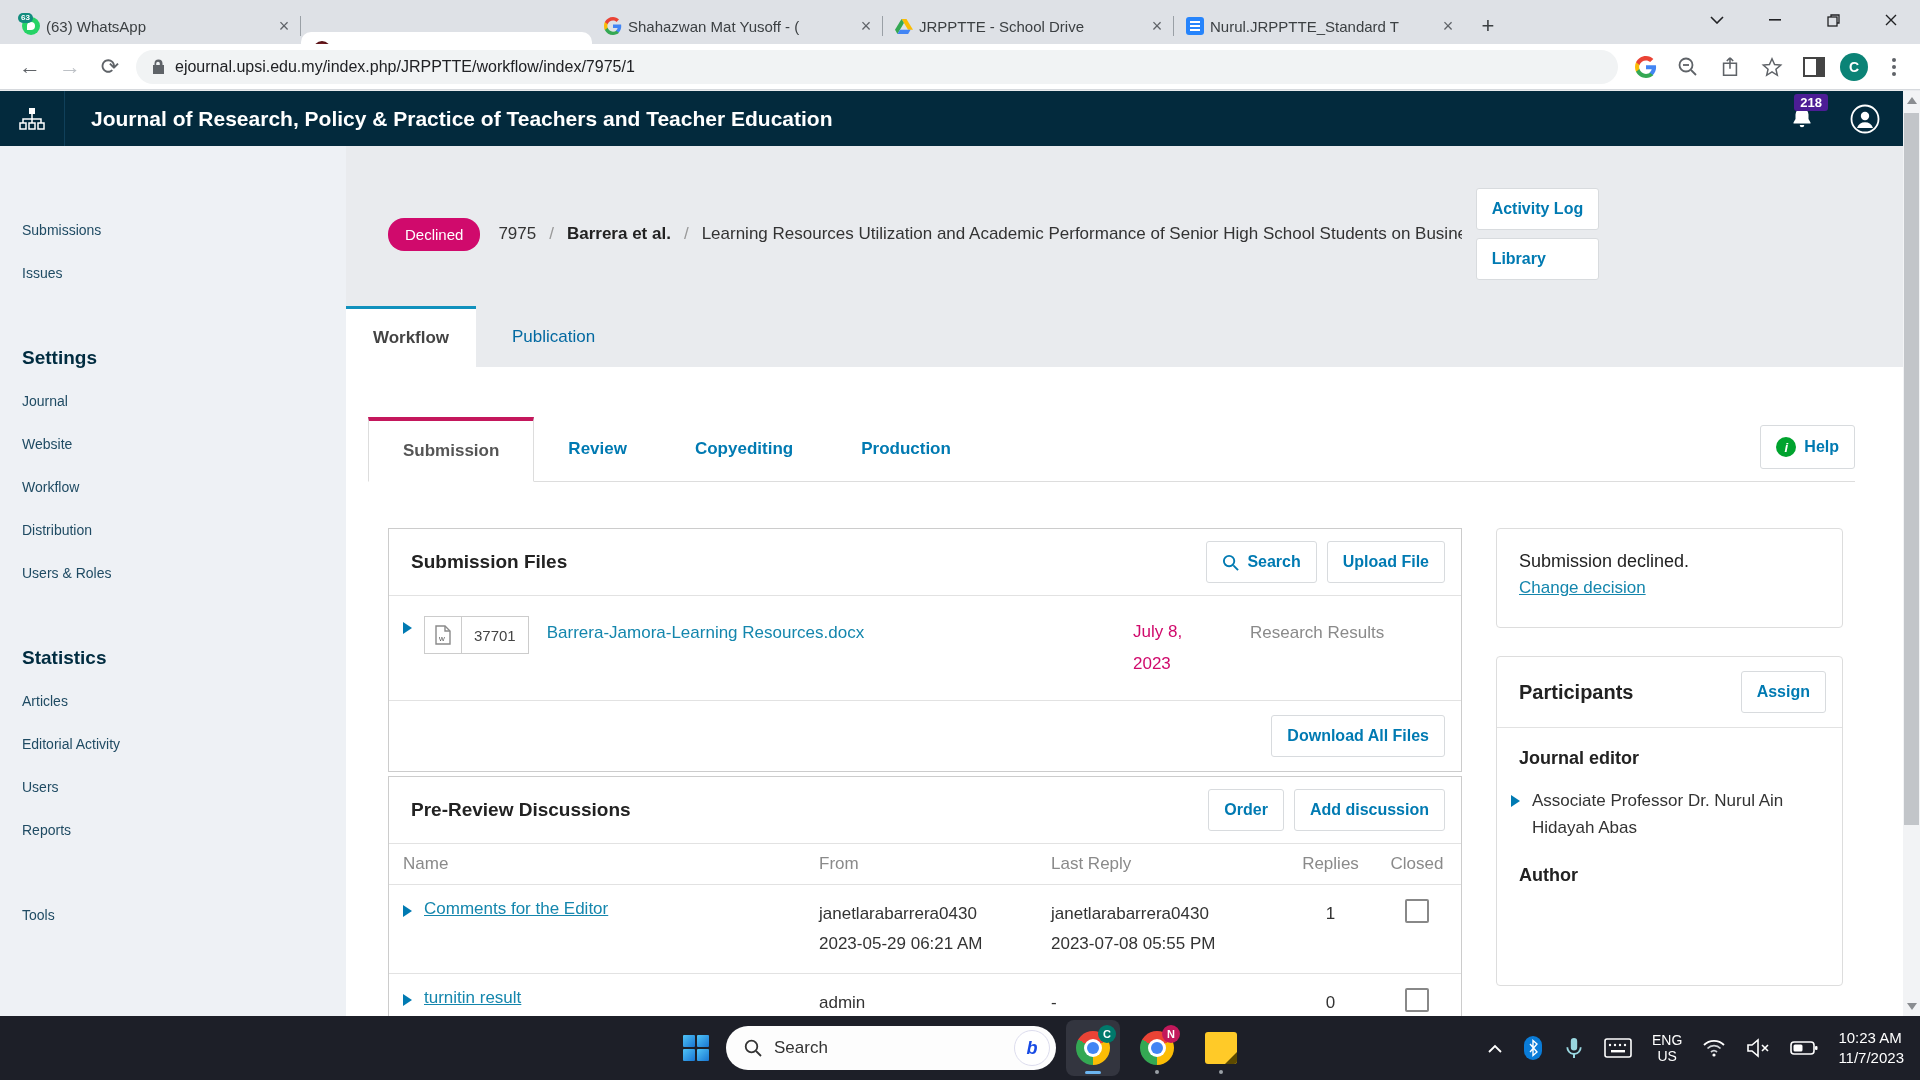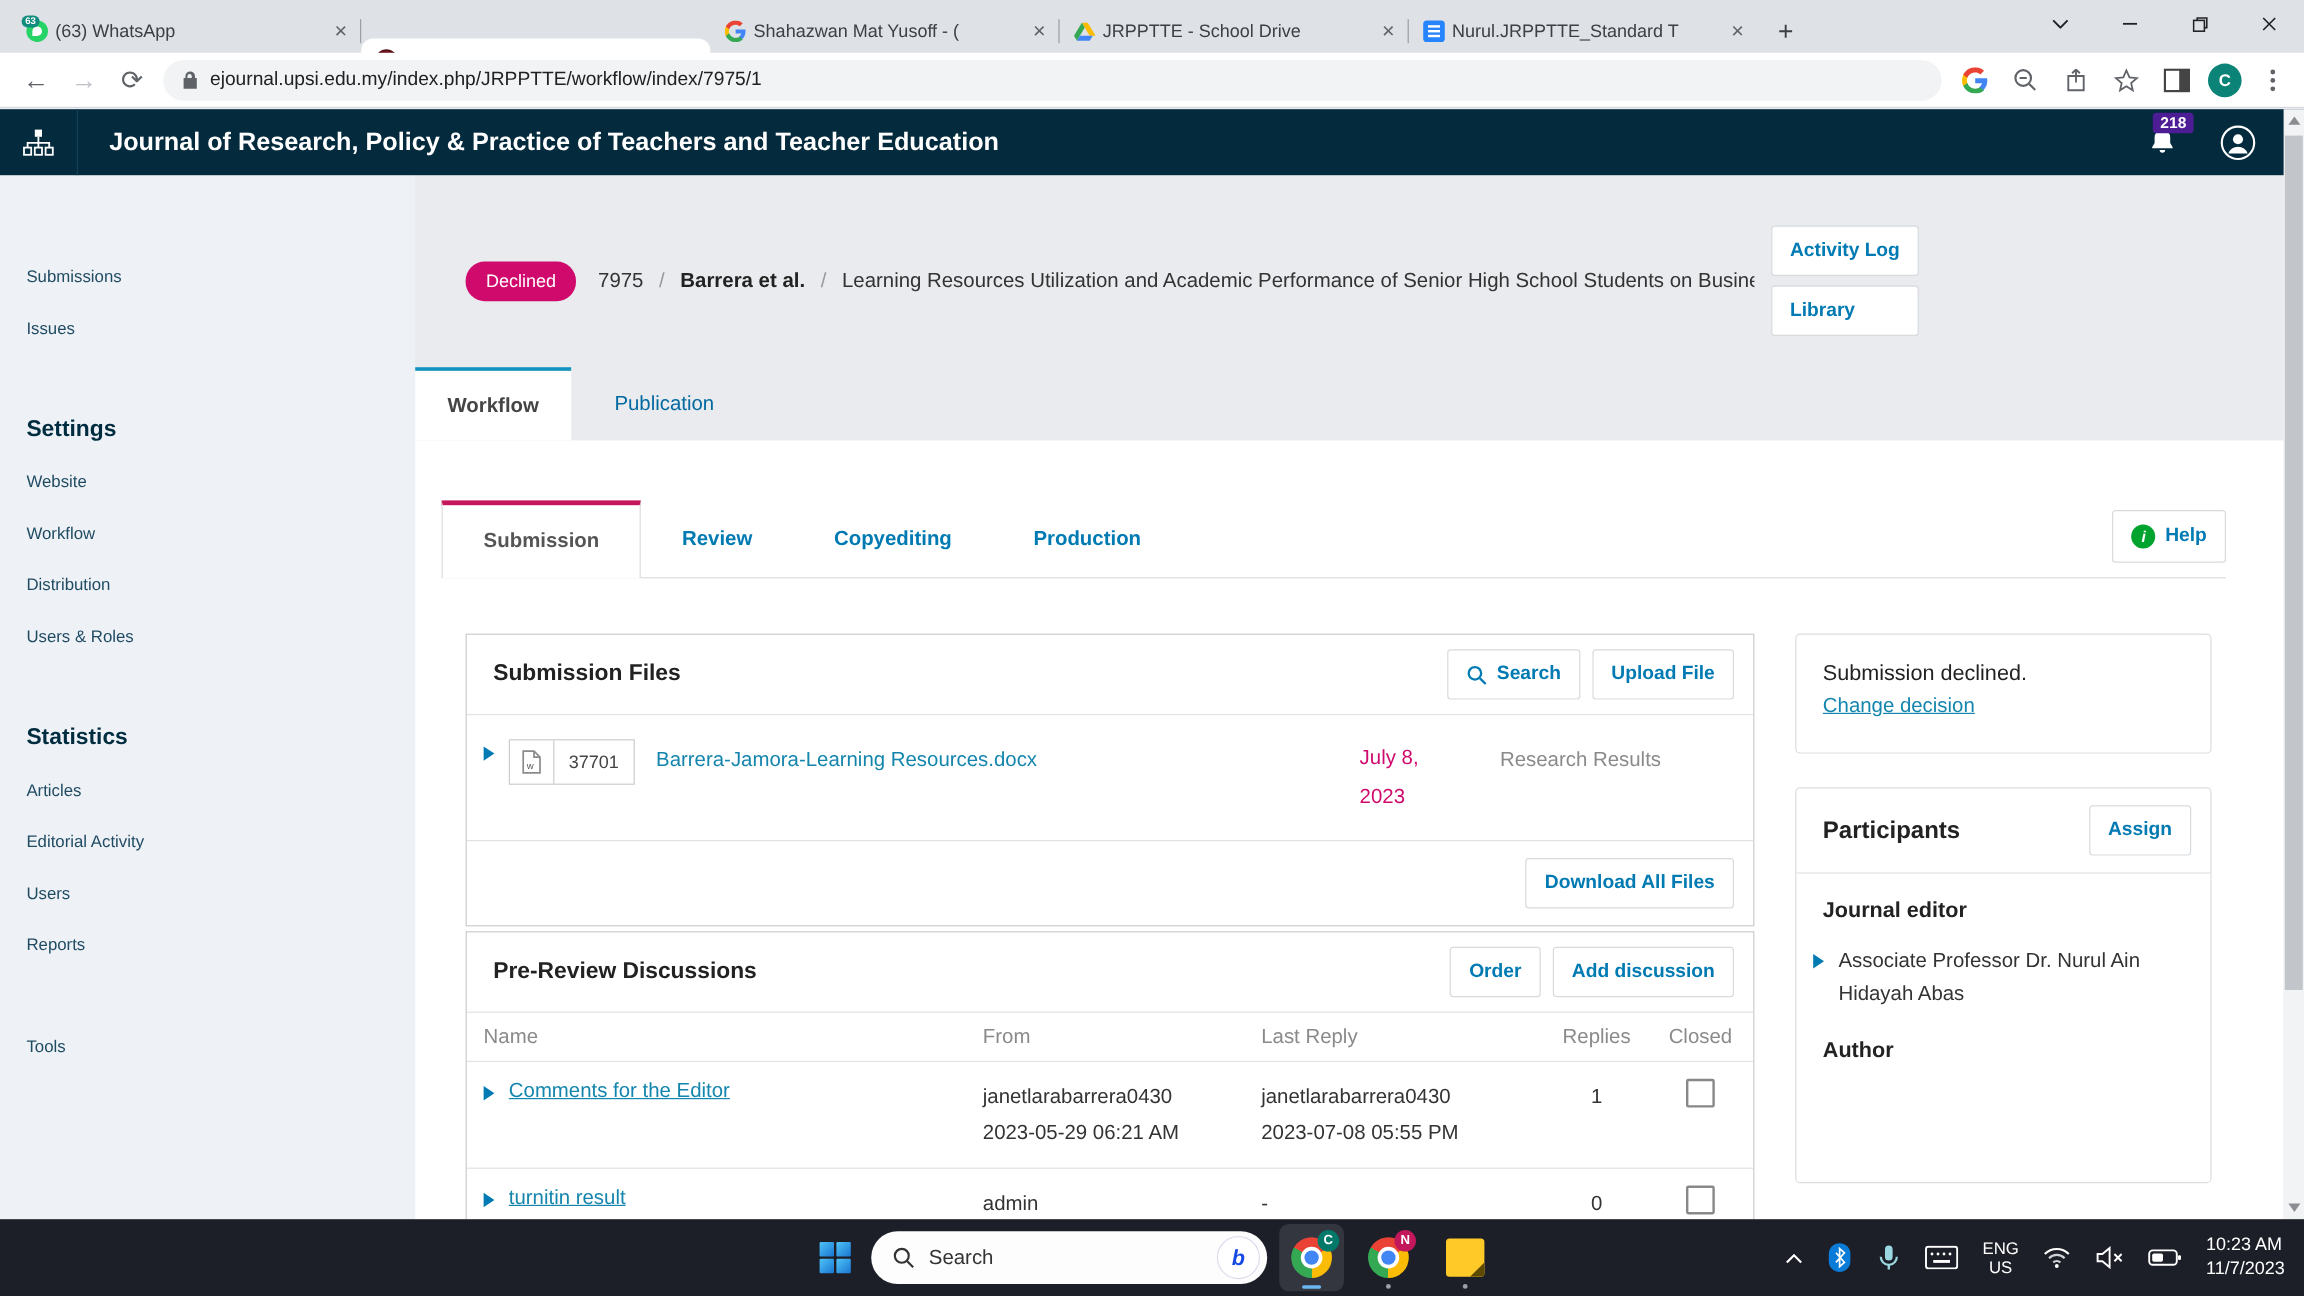--- a/index.html
+++ b/index.html
@@ -335,20 +335,21 @@
     </div>
   </div>
 
   <div class="sidebar">
     <div class="sb-group">
       <div class="sb-item">Submissions</div>
       <div class="sb-item">Issues</div>
     </div>
     <div class="sb-group">
       <div class="sb-head">Settings</div>
+      <div class="sb-item">Journal</div>
       <div class="sb-item">Website</div>
       <div class="sb-item">Workflow</div>
       <div class="sb-item">Distribution</div>
       <div class="sb-item">Users &amp; Roles</div>
     </div>
     <div class="sb-group">
       <div class="sb-head">Statistics</div>
       <div class="sb-item">Articles</div>
       <div class="sb-item">Editorial Activity</div>
       <div class="sb-item">Users</div>

